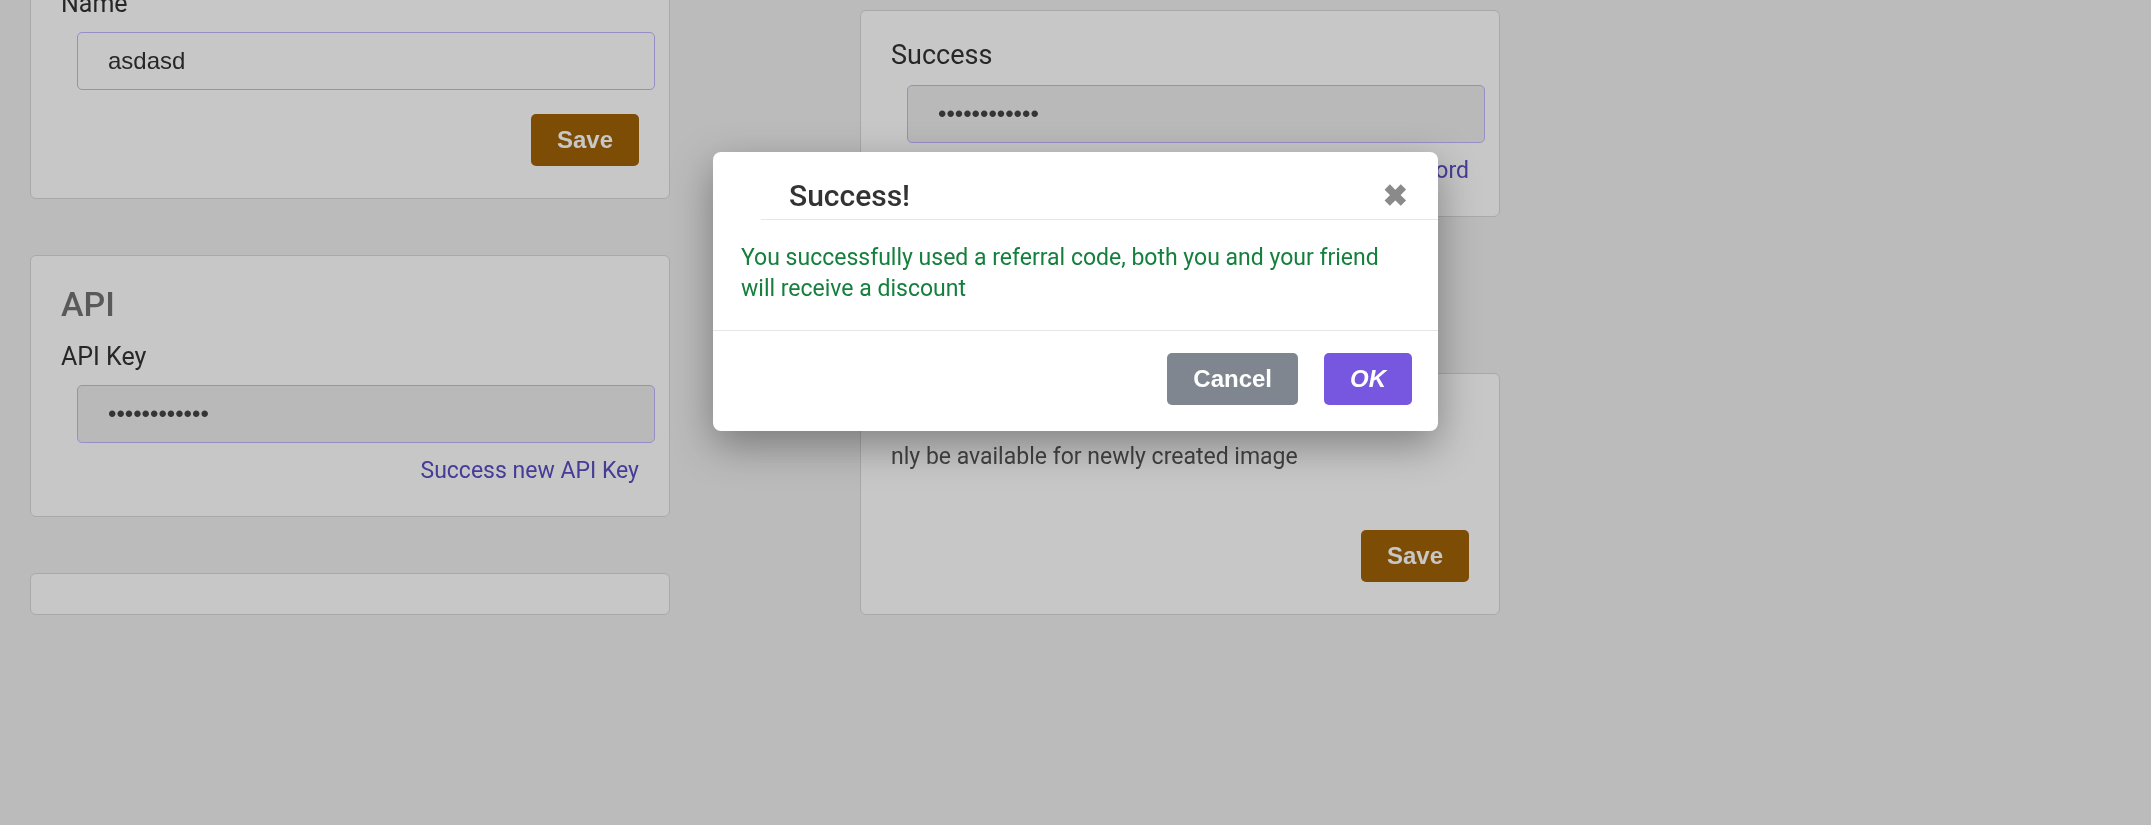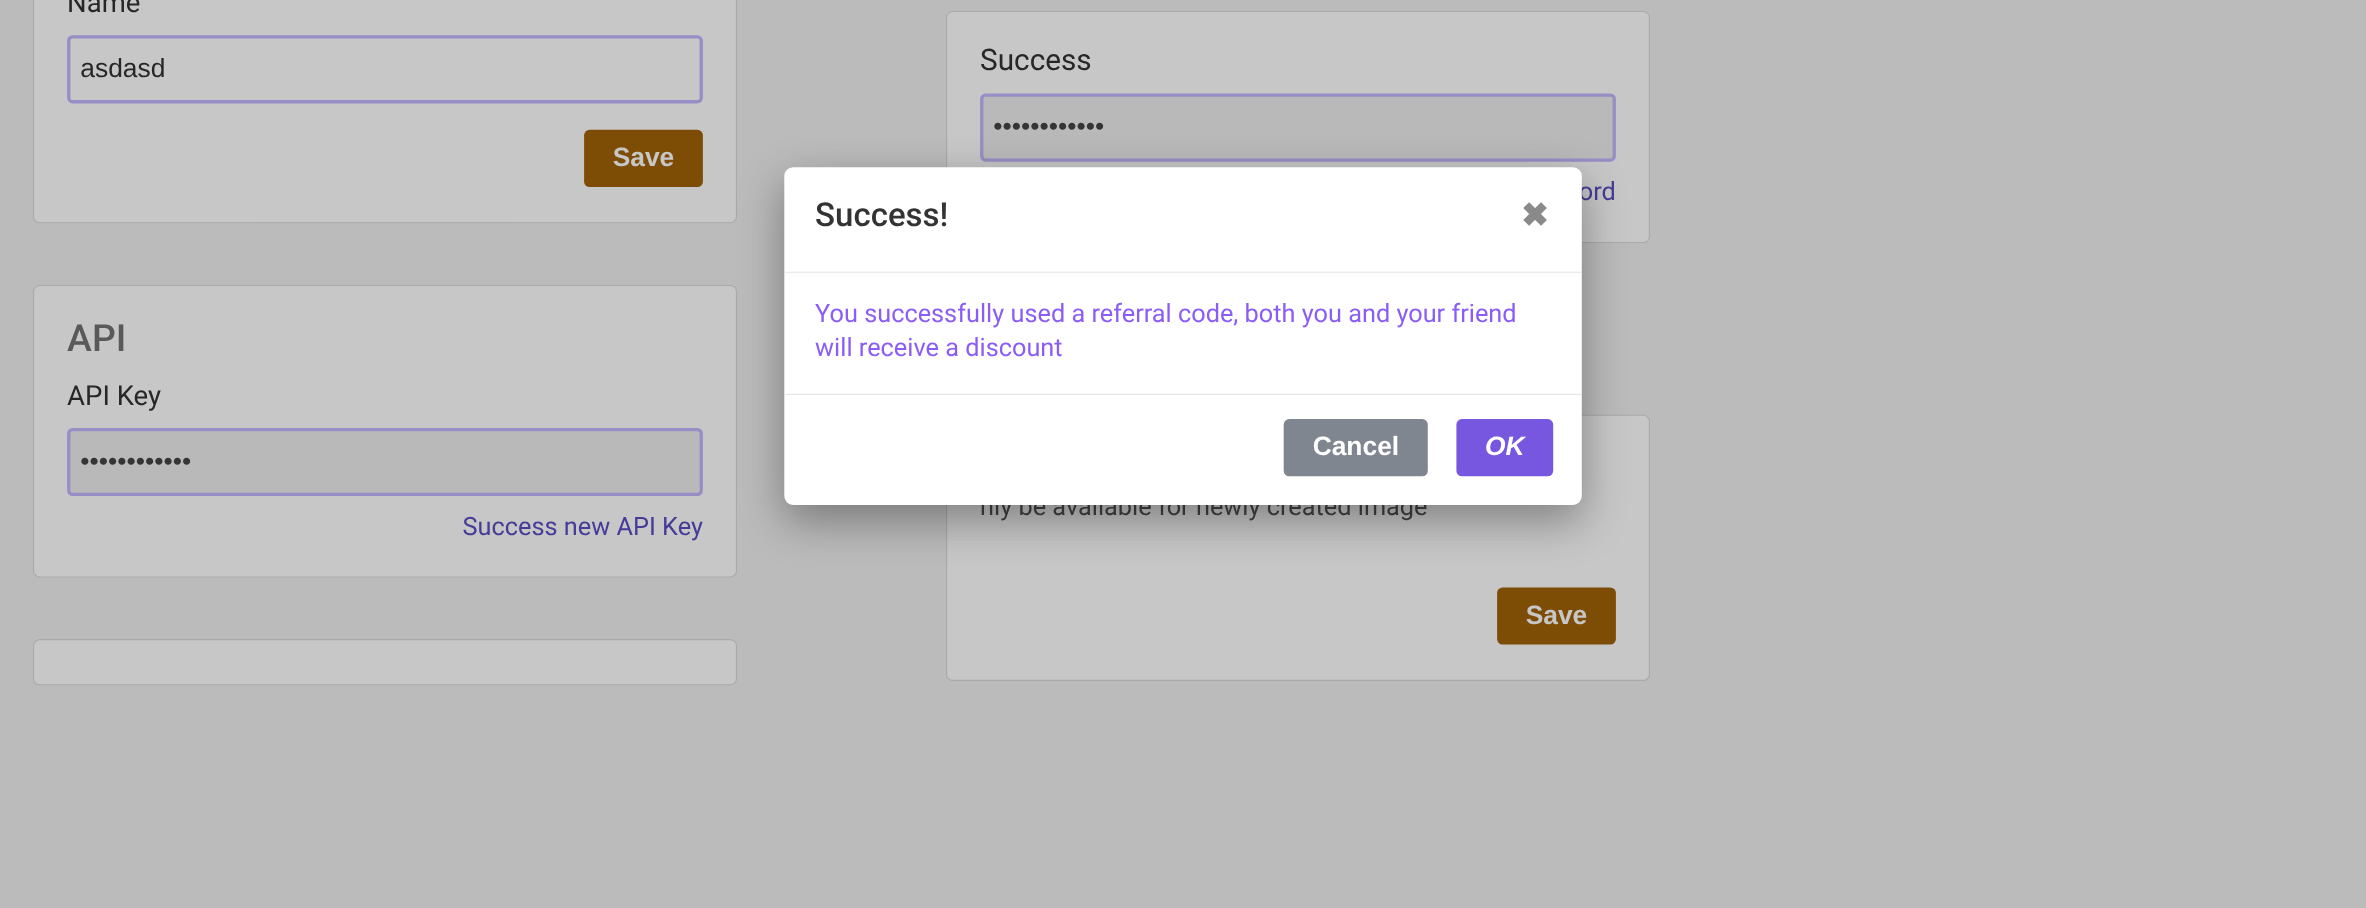--- a/index.html
+++ b/index.html
@@ -58,27 +58,28 @@
   }
 
   .field-label {
     font-size: 25px;
     color: #333;
     margin-bottom: 14px;
   }
 
   .text-input {
     width: 100%;
-    border: 3px solid #c4b5fd;
+    border: 1px solid #c4b5fd;
     border-radius: 5px;
-    padding: 14px 9px;
+    padding: 14px 30px;
     font-size: 24px;
     color: #333;
     background: #fff;
     outline: none;
+    margin-left: 16px;
   }
   .text-input.disabled {
     background: #eeeeee;
     color: #444;
   }
 
   .card-actions {
     display: flex;
     justify-content: flex-end;
     margin-top: 24px;
@@ -124,45 +125,46 @@
   .modal {
     margin-top: 152px;
     width: 725px;
     background: #fff;
     border-radius: 8px;
     box-shadow: 0 14px 40px rgba(0,0,0,0.35);
     overflow: hidden;
   }
 
   .modal-header {
-    padding: 26px 30px 34px 28px;
+    padding: 26px 30px 6px 28px;
     border-bottom: 1px solid #e6e6e6;
     display: flex;
     align-items: center;
     justify-content: space-between;
+    margin-left: 48px;
   }
 
   .modal-title {
     font-size: 30px;
     color: #333;
     font-weight: 500;
   }
 
   .close-x {
     font-size: 30px;
     font-weight: 700;
     color: #8a8a8a;
     cursor: pointer;
     line-height: 1;
   }
 
   .modal-body {
     padding: 22px 30px 26px 28px;
     font-size: 23px;
-    color: #8b5cf6;
+    color: #15803d;
     border-bottom: 1px solid #e6e6e6;
     line-height: 1.35;
   }
 
   .modal-footer {
     padding: 22px 26px 26px 26px;
     display: flex;
     justify-content: flex-end;
     gap: 26px;
   }

